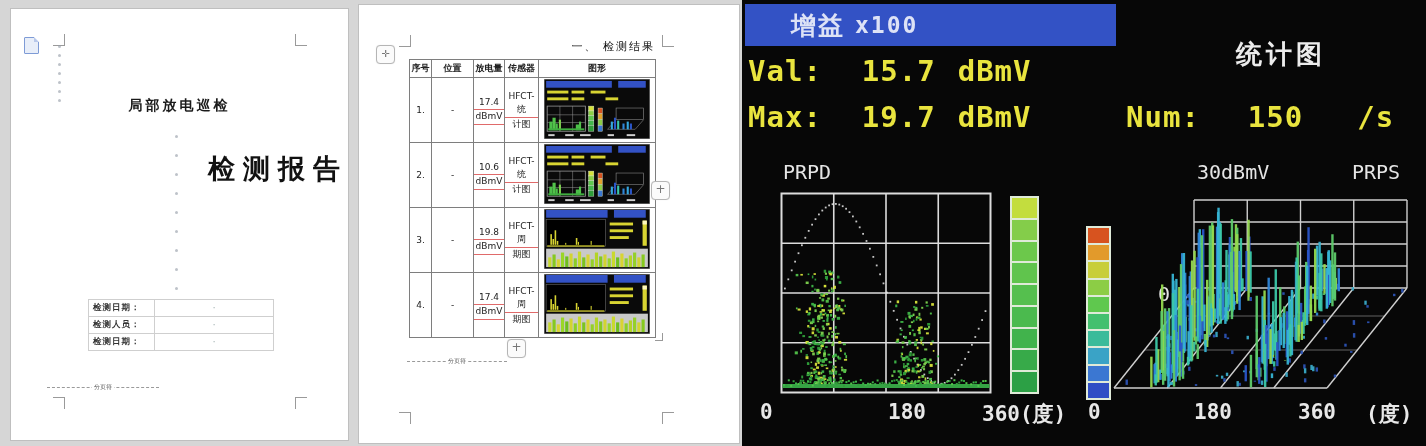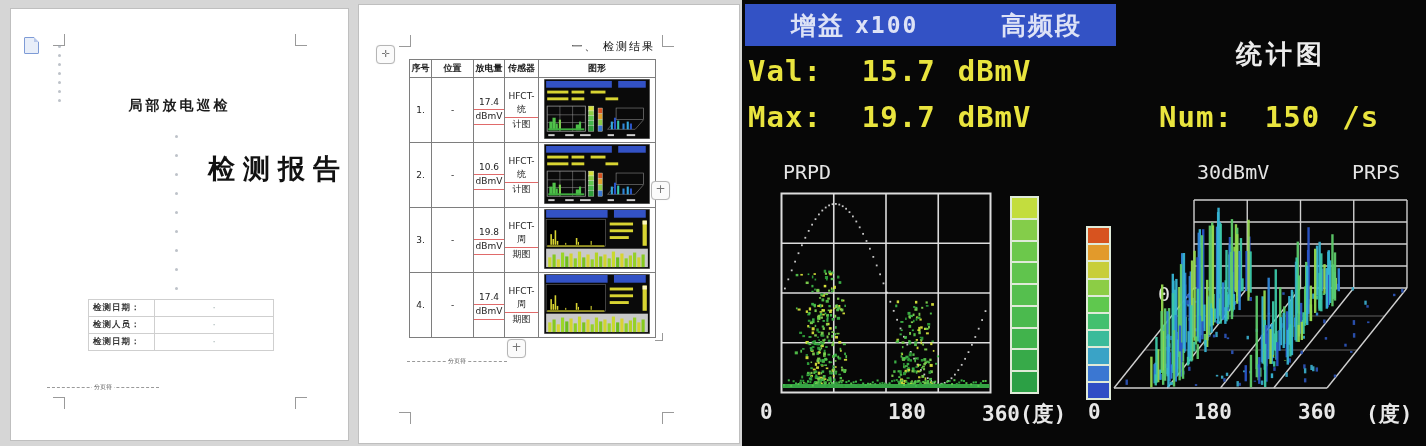--- a/index.html
+++ b/index.html
@@ -302,37 +302,36 @@
     <div class="resize-mark" style="left:296px;top:328px;"></div>
     <div class="pagebreak" style="left:48px;top:356px;width:100px;">
       <span>分页符</span>
     </div>
   </div>
 
   <div class="screen">
     <div class="banner">
       <span class="gl">增益</span>
       <span class="gv mono">x100</span>
-      <span class="bd">高频段</span>
     </div>
     <div class="scr-title">统计图</div>
 
     <div class="reading" style="left:6px;top:54px;">
       <span>Val:</span>
       <span class="v">15.7</span>
       <span class="u">dBmV</span>
     </div>
     <div class="reading" style="left:6px;top:100px;">
       <span>Max:</span>
       <span class="v">19.7</span>
       <span class="u">dBmV</span>
     </div>
-    <div class="reading" style="left:417px;top:100px;">
+    <div class="reading" style="left:384px;top:100px;gap:32px;">
       <span>Num:</span>
-      <span class="v" style="margin-left:32px;">150</span>
+      <span class="v" style="margin-left:16px;">150</span>
       <span class="u">/s</span>
     </div>
 
     <div class="chart-label" style="left:41px;top:160px;">PRPD</div>
     <svg id="prpd-plot" style="position:absolute;left:38px;top:192px;" width="212" height="202">
         <rect x="1.5" y="1.5" width="209" height="199" fill="none" stroke="#dcdcdc" stroke-width="2"></rect>
         <line x1="53.75" y1="1.5" x2="53.75" y2="200.5" stroke="#dcdcdc" stroke-width="1.6"></line>
         <line x1="106" y1="1.5" x2="106" y2="200.5" stroke="#dcdcdc" stroke-width="1.6"></line>
         <line x1="158.25" y1="1.5" x2="158.25" y2="200.5" stroke="#dcdcdc" stroke-width="1.6"></line>
         <line x1="1.5" y1="51.25" x2="210.5" y2="51.25" stroke="#dcdcdc" stroke-width="1.6"></line>

